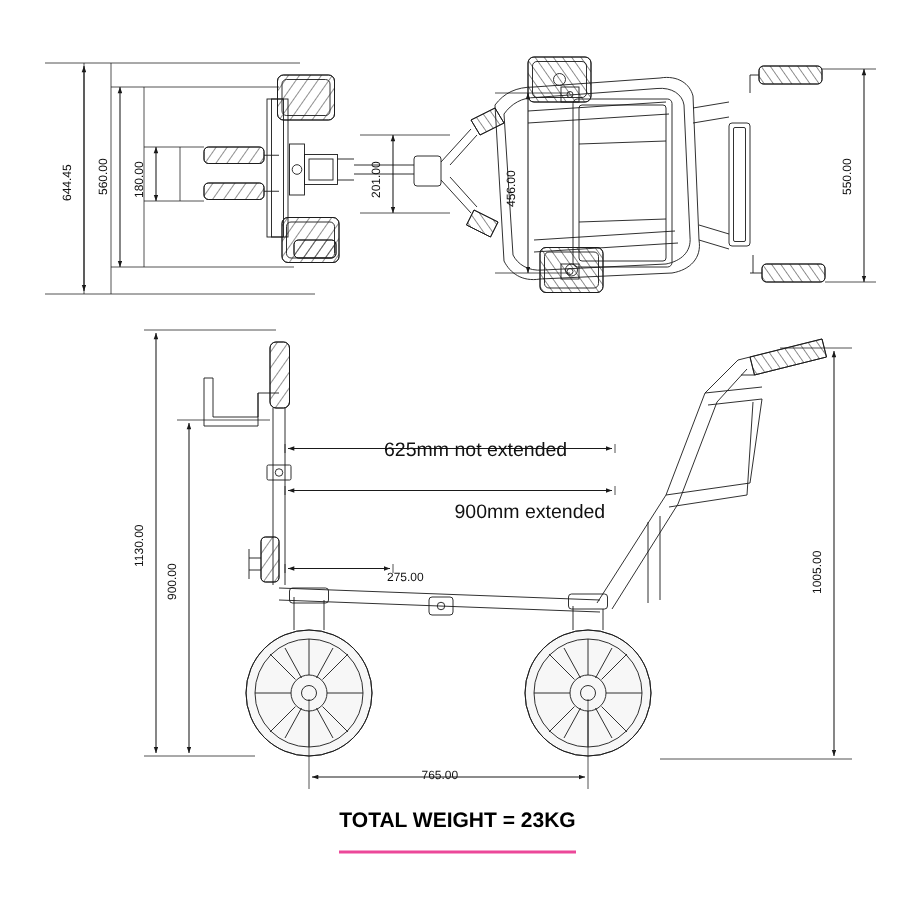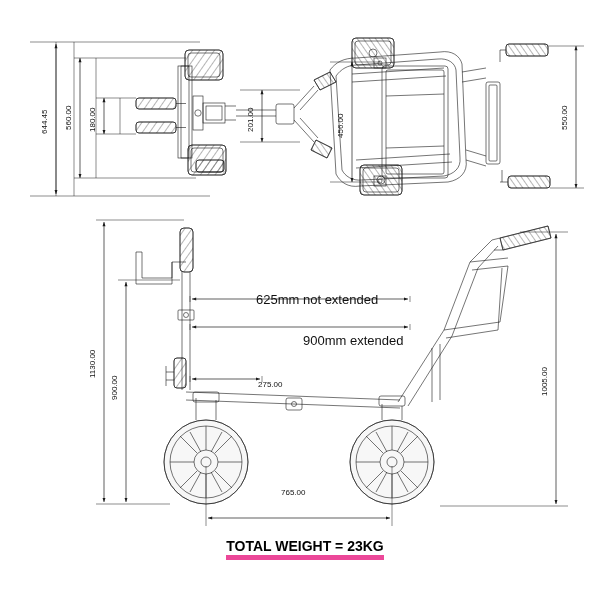--- a/index.html
+++ b/index.html
@@ -51,22 +51,22 @@
     left: 0;
     top: 538px;
     width: 610px;
     text-align: center;
     font-family: "Liberation Sans", sans-serif;
     font-size: 14px;
     font-weight: bold;
     color: #000000;
   }
   #total-weight span {
-    border-bottom: 5px solid #ec4899;
-    padding-bottom: 1px;
+    border-bottom: 2px solid #ec4899;
+    padding-bottom: 13px;
   }
 </style>
 </head>
 <body>
 
 <div id="sheet">
 
   <svg class="drawing" viewBox="0 0 610 610">
     <defs>
       <marker id="arrHead" markerWidth="7" markerHeight="7" refX="6" refY="2.2" orient="auto">
@@ -313,21 +313,21 @@
   <div class="dim-text vert" style="left:336px; top:138px;">456.00</div>
 
   <div class="dim-text vert" style="left:560px; top:130px;">550.00</div>
 
   <div class="dim-text vert" style="left:88px; top:378px;">1130.00</div>
 
   <div class="dim-text vert" style="left:110px; top:400px;">900.00</div>
 
   <div class="dim-text vert" style="left:540px; top:396px;">1005.00</div>
 
-  <div class="dim-text" style="left:281px; top:488px;">765.00</div>
+  <div class="dim-text" style="left:281px; top:512px;">765.00</div>
 
   <div class="dim-text" style="left:258px; top:380px;">275.00</div>
 
   <div class="note-text" style="left:256px; top:292px;">625mm not extended</div>
 
   <div class="note-text" style="left:266px; top:333px;margin-left:37px;">900mm extended</div>
 
   <div id="total-weight">
     <span>TOTAL WEIGHT = 23KG</span>
   </div>

